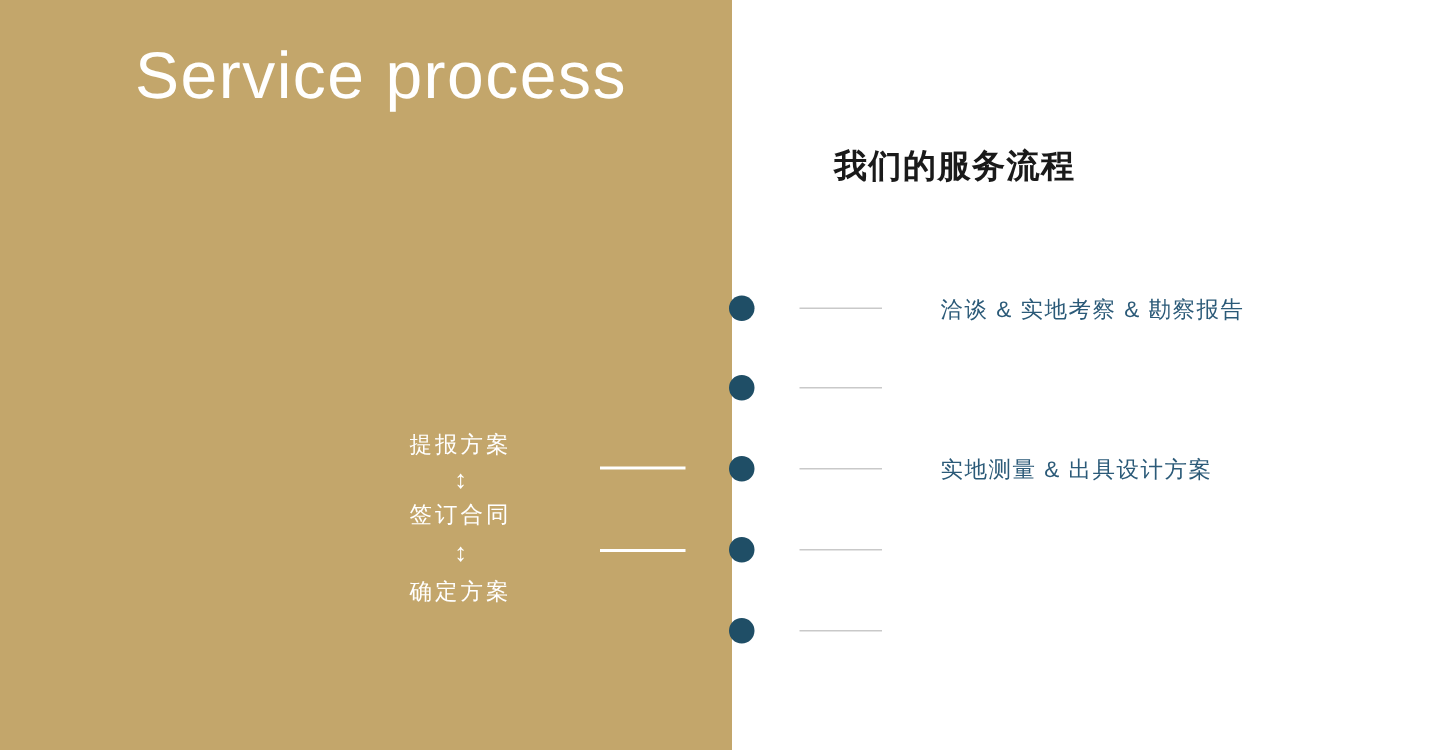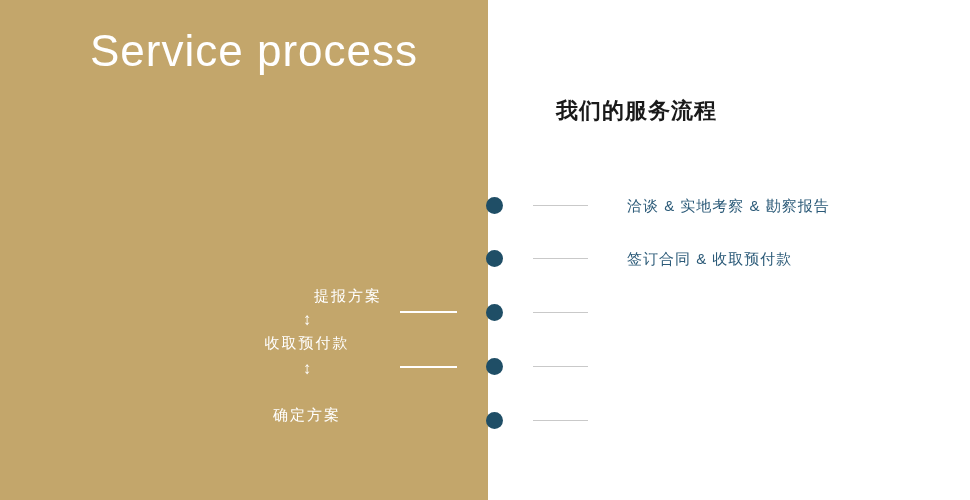--- a/index.html
+++ b/index.html
@@ -112,44 +112,44 @@
 </style>
 </head>
 <body>
 
 <div class="gold-panel"></div>
 
 <div class="title">Service process</div>
 
 <div class="subtitle">我们的服务流程</div>
 
-<div class="f-label" style="top:287px;text-align:right;">提报方案</div>
+<div class="f-label" style="top:287px;">提报方案</div>
 <div class="f-arrow" style="top:311px;">↕</div>
-<div class="f-label" style="top:334px;">收取预付款</div>
+<div class="f-label" style="top:334px;">签订合同</div>
 <div class="f-arrow" style="top:360px;">↕</div>
-<div class="f-label" style="top:406px;">确定方案</div>
+<div class="f-label" style="top:385px;">确定方案</div>
 
 <div class="f-connector" style="top:311px;"></div>
 <div class="f-connector" style="top:366px;"></div>
 
 <div class="t-row" style="top:196px;">
   <div class="t-dot"></div>
   <div class="t-line"></div>
   <div class="t-label">洽谈 &amp; 实地考察 &amp; 勘察报告</div>
 </div>
 
 <div class="t-row" style="top:249px;">
   <div class="t-dot"></div>
   <div class="t-line"></div>
-  <div class="t-label">签订合同 &amp; 收取预付款</div>
 </div>
 
 <div class="t-row" style="top:303px;">
   <div class="t-dot"></div>
   <div class="t-line"></div>
+  <div class="t-label">实地测量 &amp; 出具设计方案</div>
 </div>
 
 <div class="t-row" style="top:357px;">
   <div class="t-dot"></div>
   <div class="t-line"></div>
 </div>
 
 <div class="t-row" style="top:411px;">
   <div class="t-dot"></div>
   <div class="t-line"></div>

